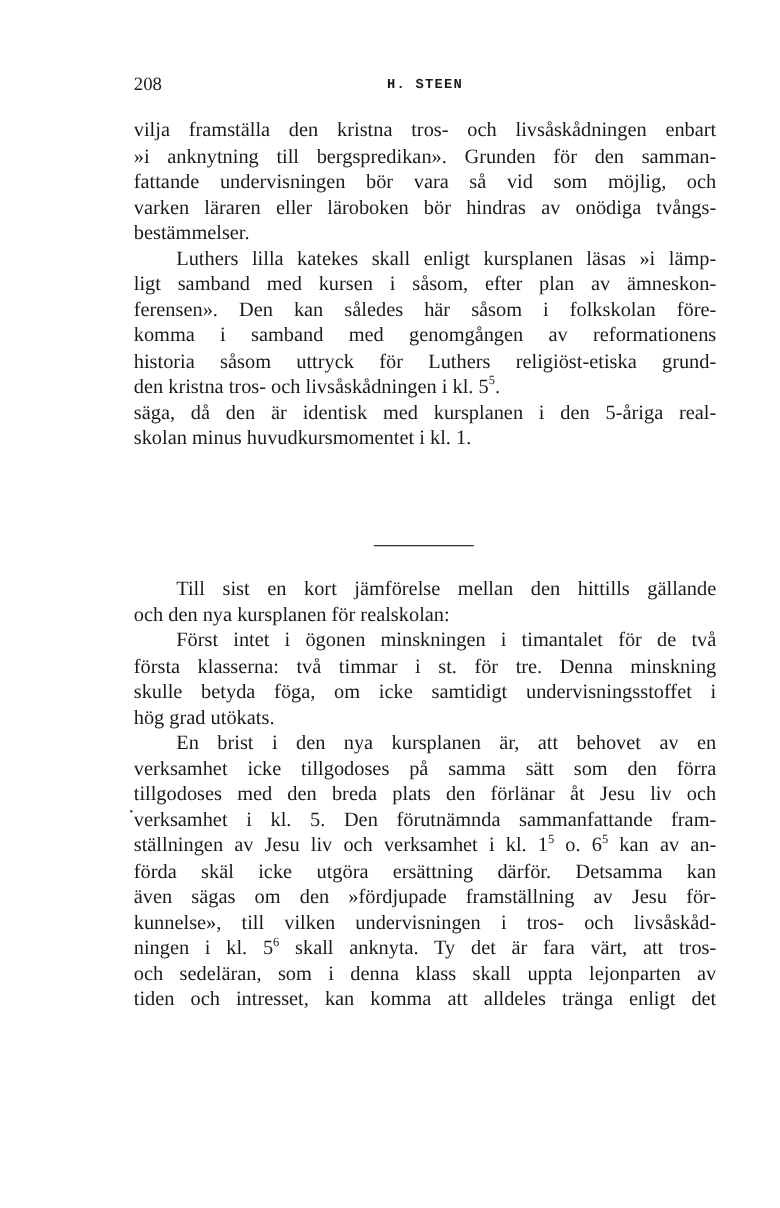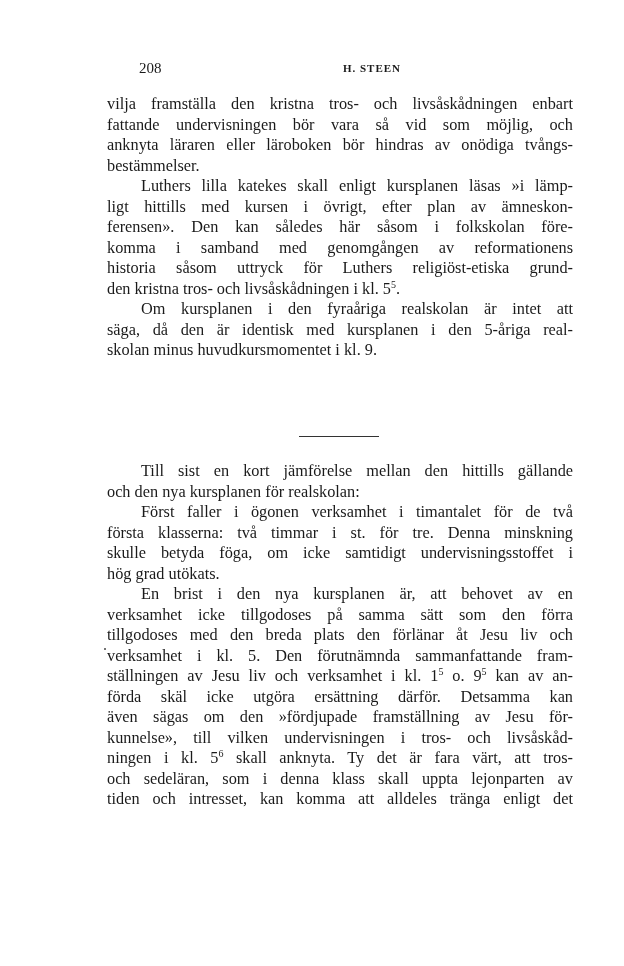--- a/index.html
+++ b/index.html
@@ -1,66 +1,66 @@
 <!DOCTYPE html>
 <html><head>
   <meta charset="utf-8">
   <style>
     html, body { margin:0; padding:0; background:#ffffff; }
     body { width:624px; height:966px; position:relative; overflow:hidden;
            font-family:"Liberation Serif","DejaVu Serif",serif; color:#1a1a1a; }
-    .header { position:absolute; top:60px; left:107px; width:466px; height:20px; font-size:14px;margin-left:32px; }
+    .header { position:absolute; top:60px; left:107px; width:466px; height:20px; font-size:14px; }
     .page-num { position:absolute; left:0; top:0; font-size:15px; }
-    .running-head { position:absolute; left:0; right:0; text-align:center; top:2px; font-size:11px; letter-spacing:1px; font-weight:bold; }
+    .running-head { position:absolute; left:0; right:0; text-align:center; top:2px; font-size:11px; letter-spacing:1px; font-weight:bold;font-family:Liberation Mono, monospace; }
     .body-block { position:absolute; left:107px; width:466px; font-size:16.3px; line-height:20.5px; }
     .line { display:block; white-space:nowrap; text-align:justify; text-align-last:justify; height:20.5px; }
     .line.last { text-align-last:left; }
     .line.indent { padding-left:34px; }
     sup { font-size:10px; line-height:0; vertical-align:super; }
     .sep { position:absolute; top:436px; left:299px; width:80px; height:1px; background:#333; }
     .margin-dot { position:absolute; left:104px; top:648px; width:2px; height:2px; background:#444; border-radius:1px; }
   </style>
 </head>
 <body>
 
 <div class="header">
   <span class="page-num">208</span>
   <span class="running-head">H. STEEN</span>
 </div>
 
 <div class="body-block" style="top:94px;">
   <span class="line">vilja framställa den kristna tros- och livsåskådningen enbart</span>
+  <span class="line">»i anknytning till bergspredikan». Grunden för den samman-</span>
   <span class="line">fattande undervisningen bör vara så vid som möjlig, och</span>
-  <span class="line">anknyta läraren eller läroboken bör hindras av onödiga tvångs-</span>
+  <span class="line">varken läraren eller läroboken bör hindras av onödiga tvångs-</span>
   <span class="line last">bestämmelser.</span>
   <span class="line indent">Luthers lilla katekes skall enligt kursplanen läsas »i lämp-</span>
-  <span class="line">ligt hittills med kursen i övrigt, efter plan av ämneskon-</span>
+  <span class="line">ligt samband med kursen i såsom, efter plan av ämneskon-</span>
   <span class="line">ferensen». Den kan således här såsom i folkskolan före-</span>
   <span class="line">komma i samband med genomgången av reformationens</span>
   <span class="line">historia såsom uttryck för Luthers religiöst-etiska grund-</span>
   <span class="line last"><span>den kristna tros- och livsåskådningen i kl. 5</span><sup>5</sup><span>.</span></span>
-  <span class="line indent">Om kursplanen i den fyraåriga realskolan är intet att</span>
   <span class="line">säga, då den är identisk med kursplanen i den 5-åriga real-</span>
-  <span class="line last">skolan minus huvudkursmomentet i kl. 9.</span>
+  <span class="line last">skolan minus huvudkursmomentet i kl. 1.</span>
 </div>
 
 <div class="sep"></div>
 
 <div class="body-block" style="top:461px;">
   <span class="line indent">Till sist en kort jämförelse mellan den hittills gällande</span>
   <span class="line last">och den nya kursplanen för realskolan:</span>
-  <span class="line indent">Först faller i ögonen verksamhet i timantalet för de två</span>
+  <span class="line indent">Först intet i ögonen minskningen i timantalet för de två</span>
   <span class="line">första klasserna: två timmar i st. för tre. Denna minskning</span>
   <span class="line">skulle betyda föga, om icke samtidigt undervisningsstoffet i</span>
   <span class="line last">hög grad utökats.</span>
   <span class="line indent">En brist i den nya kursplanen är, att behovet av en</span>
   <span class="line">verksamhet icke tillgodoses på samma sätt som den förra</span>
   <span class="line">tillgodoses med den breda plats den förlänar åt Jesu liv och</span>
   <span class="line">verksamhet i kl. 5. Den förutnämnda sammanfattande fram-</span>
-  <span class="line"><span>ställningen av Jesu liv och verksamhet i kl. 1</span><sup>5</sup><span> o. 9</span><sup>5</sup><span> kan av an-</span></span>
+  <span class="line"><span>ställningen av Jesu liv och verksamhet i kl. 1</span><sup>5</sup><span> o. 6</span><sup>5</sup><span> kan av an-</span></span>
   <span class="line">förda skäl icke utgöra ersättning därför. Detsamma kan</span>
   <span class="line">även sägas om den »fördjupade framställning av Jesu för-</span>
   <span class="line">kunnelse», till vilken undervisningen i tros- och livsåskåd-</span>
   <span class="line"><span>ningen i kl. 5</span><sup>6</sup><span> skall anknyta. Ty det är fara värt, att tros-</span></span>
   <span class="line">och sedeläran, som i denna klass skall uppta lejonparten av</span>
   <span class="line">tiden och intresset, kan komma att alldeles tränga enligt det</span>
 </div>
 
 <div class="margin-dot"></div>
 

